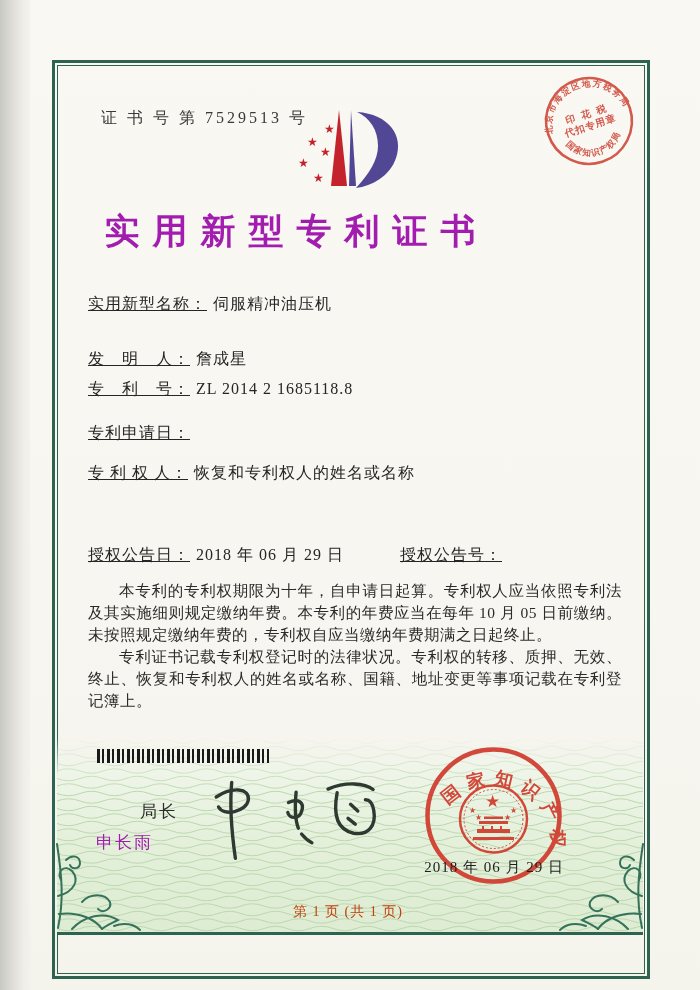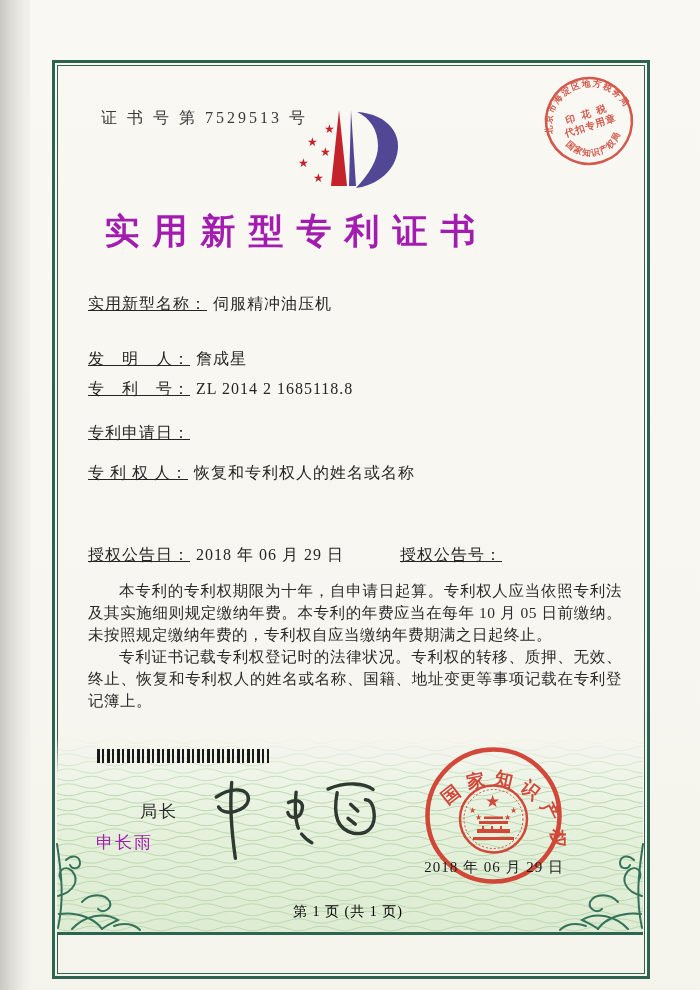--- a/index.html
+++ b/index.html
@@ -70,21 +70,21 @@
     font-family:"Liberation Sans","DejaVu Sans",sans-serif;color:#a21caf;letter-spacing:2px;}
   .signature{position:absolute;left:205px;top:768px;width:195px;height:100px;z-index:3;transform:rotate(-2deg);}
   .signature path{fill:none;stroke:#2e3a31;stroke-width:3.4;stroke-linecap:round;stroke-linejoin:round;}
   .seal{position:absolute;left:421px;top:743px;width:145px;height:145px;z-index:3;opacity:.92;}
   .seal-date{
     position:absolute;left:408px;top:858px;width:172px;text-align:center;z-index:4;
     font-size:15px;letter-spacing:1px;color:#1d1d1d;
   }
   .page-footer{
     position:absolute;left:52px;top:903px;width:592px;text-align:center;z-index:3;
-    font-size:14px;color:#000000;letter-spacing:1px;
+    font-size:14px;color:#c2410c;letter-spacing:1px;
   }
   .tax-stamp{position:absolute;left:541px;top:73px;width:96px;height:96px;transform:rotate(-18deg);opacity:.88;}
 </style>
 </head>
 <body>
 
 <div class="scan-edge"></div>
 <div class="paper"></div>
 
 <div class="cert-border">

